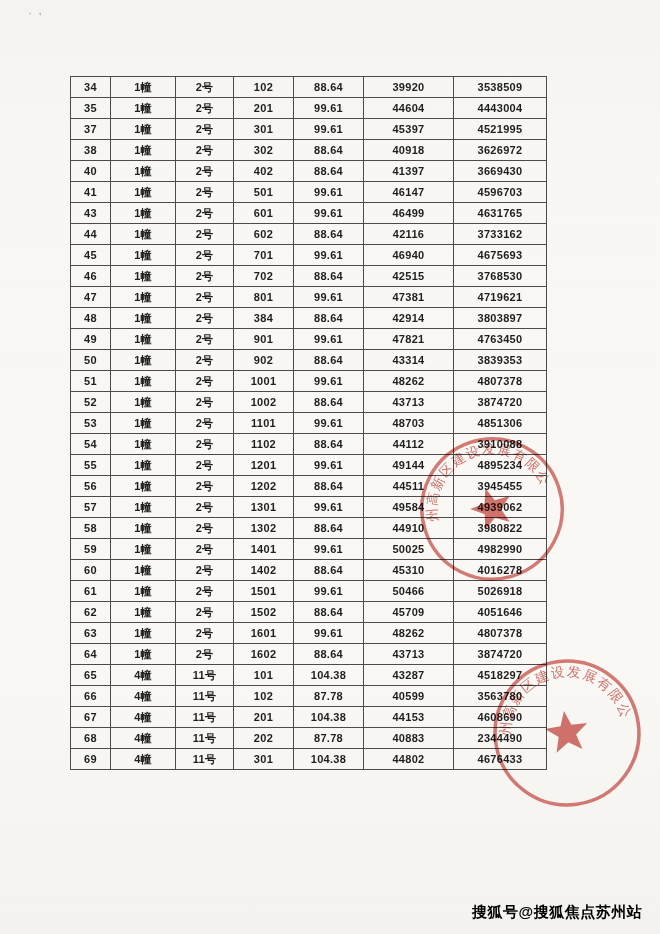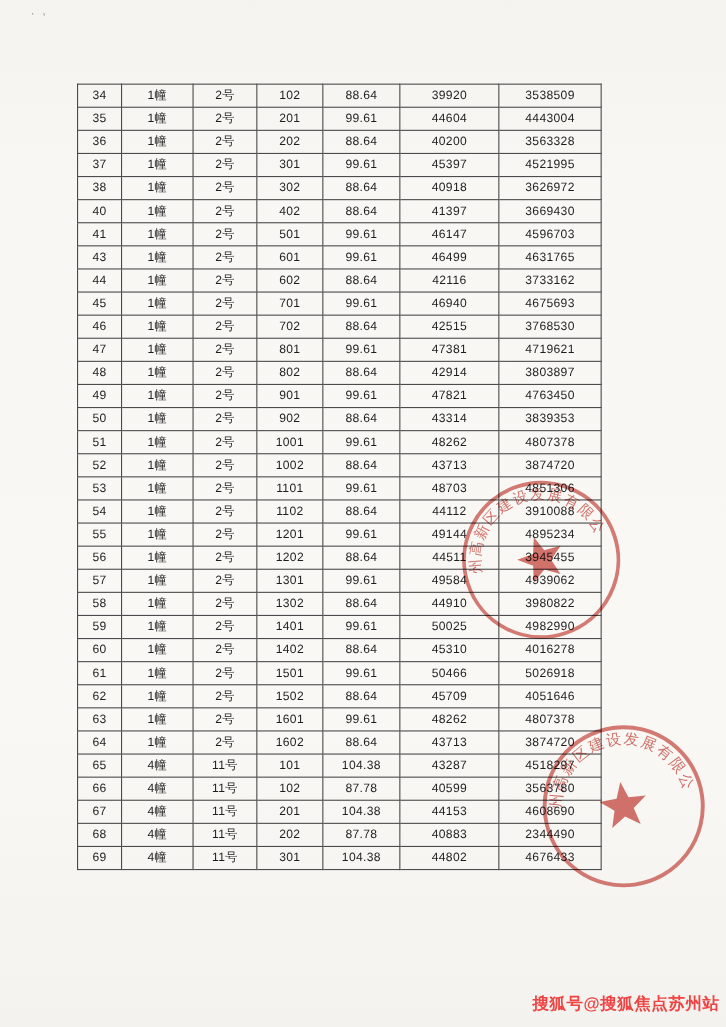--- a/index.html
+++ b/index.html
@@ -7,20 +7,21 @@
     width:660px;height:934px;
     background:linear-gradient(180deg,#f4f3ef 0%,#f8f7f4 18%,#f9f8f5 70%,#f3f2ee 100%);
     font-family:"Liberation Sans","DejaVu Sans",sans-serif;
     position:relative;overflow:hidden;color:#222;
   }
   .page{position:absolute;inset:0;}
   .price-table{
     position:absolute;left:70px;top:76px;width:476px;
     border-collapse:collapse;table-layout:fixed;
     background:transparent;
+    font-weight:bold;
   }
   .price-table td{
     border:1px solid #4b4b4b;
     height:20px;
     font-size:11px;
     line-height:20px;
     text-align:center;
     padding:0;
     color:#1e1e1e;
     letter-spacing:.3px;
@@ -29,22 +30,22 @@
   }
   .seal{
     position:absolute;
     opacity:.78;
     mix-blend-mode:multiply;
     pointer-events:none;
   }
   .seal-1{left:413px;top:430px;transform:rotate(-18deg);}
   .seal-2{left:486px;top:652px;transform:rotate(-8deg);}
   .watermark{
-    position:absolute;left:484px;top:903px;
-    font-size:15px;font-weight:bold;color:#ef4444;
+    position:absolute;left:472px;top:903px;
+    font-size:15px;font-weight:bold;color:#000000;
     letter-spacing:.5px;white-space:nowrap;
   }
   .scan-artifact{
     position:absolute;left:28px;top:6px;
     color:#8a8a85;font-size:10px;letter-spacing:2px;
     transform:rotate(-12deg);
   }
 </style>
 </head>
 <body>
@@ -76,29 +77,20 @@
         <tr>
           <td>35</td>
           <td>1幢</td>
           <td>2号</td>
           <td>201</td>
           <td>99.61</td>
           <td>44604</td>
           <td>4443004</td>
         </tr>
         <tr>
-          <td>36</td>
-          <td>1幢</td>
-          <td>2号</td>
-          <td>202</td>
-          <td>88.64</td>
-          <td>40200</td>
-          <td>3563328</td>
-        </tr>
-        <tr>
           <td>37</td>
           <td>1幢</td>
           <td>2号</td>
           <td>301</td>
           <td>99.61</td>
           <td>45397</td>
           <td>4521995</td>
         </tr>
         <tr>
           <td>38</td>
@@ -169,21 +161,21 @@
           <td>2号</td>
           <td>801</td>
           <td>99.61</td>
           <td>47381</td>
           <td>4719621</td>
         </tr>
         <tr>
           <td>48</td>
           <td>1幢</td>
           <td>2号</td>
-          <td>802</td>
+          <td>384</td>
           <td>88.64</td>
           <td>42914</td>
           <td>3803897</td>
         </tr>
         <tr>
           <td>49</td>
           <td>1幢</td>
           <td>2号</td>
           <td>901</td>
           <td>99.61</td>

